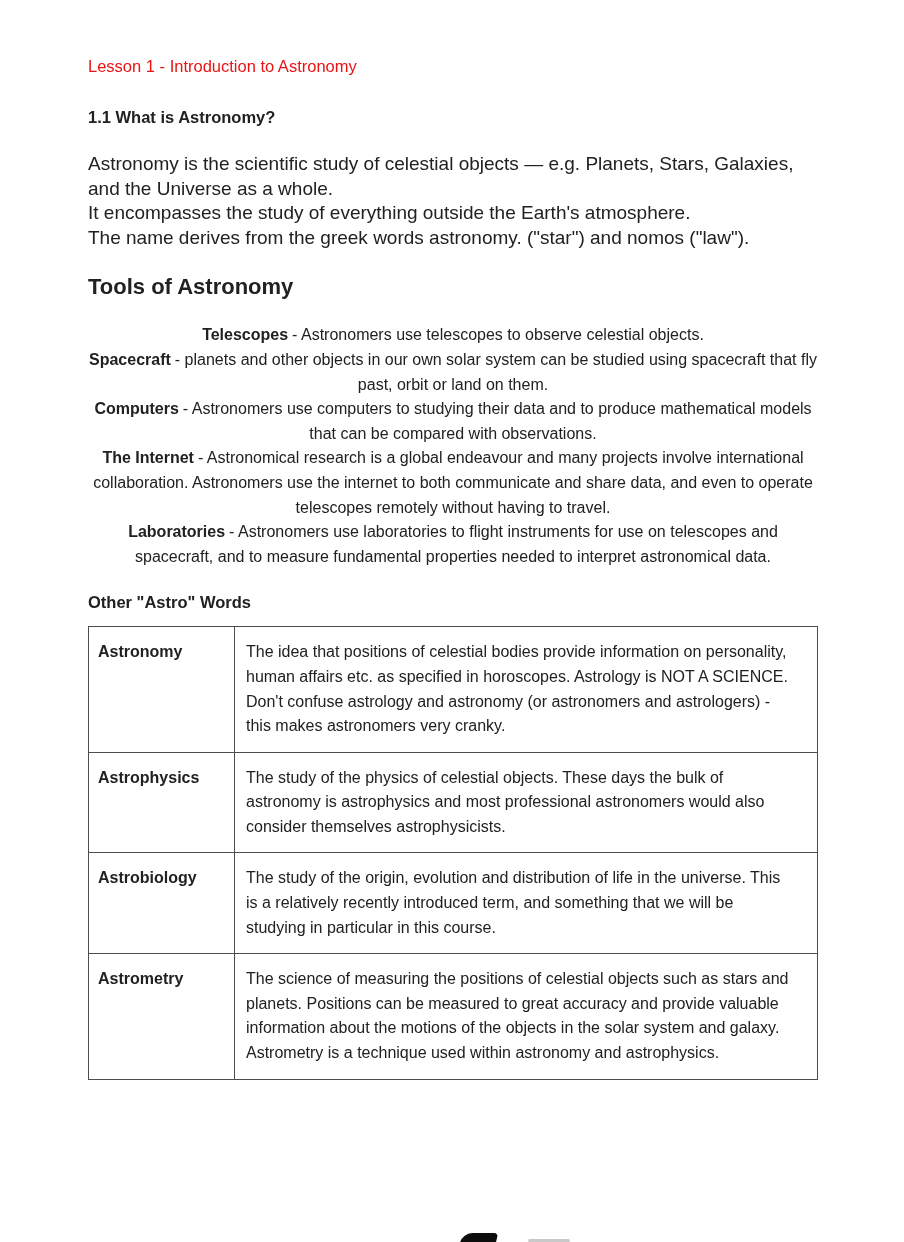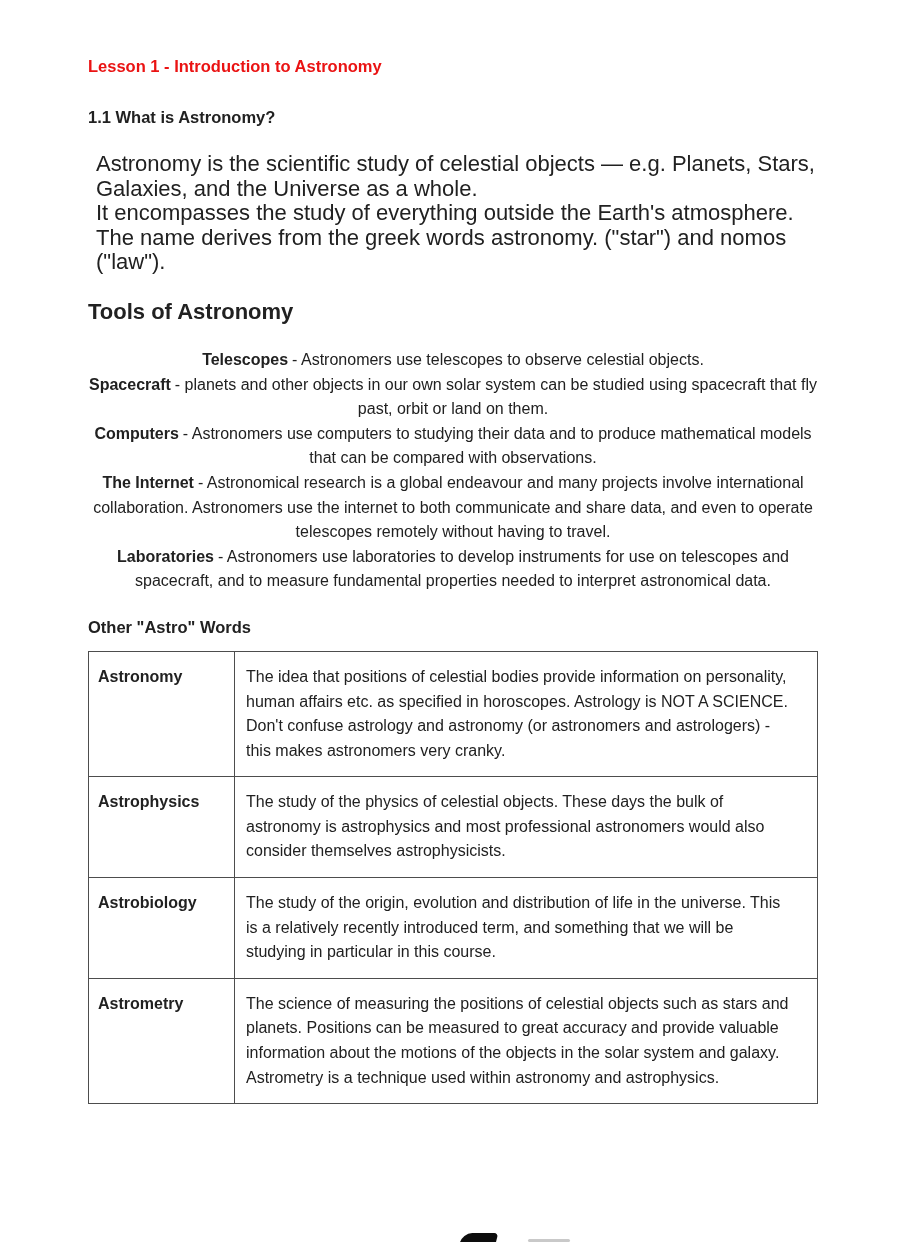--- a/index.html
+++ b/index.html
@@ -23,36 +23,35 @@
   }
   .content {
     position: absolute;
     left: 88px;
     top: 54px;
     width: 730px;
   }
   .lesson-title {
     color: var(--heading-red);
     font-size: 16.5px;
-    font-weight: bold;
+    font-weight: normal;
     line-height: 24px;
     margin-bottom: 27px;
   }
   .section-title {
     font-size: 16.5px;
     font-weight: bold;
     line-height: 24px;
     margin-bottom: 23px;
     color: var(--text-color);
   }
   .para {
-    font-size: 22px;
+    font-size: 19px;
     line-height: 24.6px;
     margin-bottom: 25px;
-    margin-left: 8px;
   }
   .para .line { display: block; }
   .tools-heading {
     font-size: 22px;
     font-weight: bold;
     line-height: 24px;
     margin-bottom: 24px;
   }
   .tools {
     font-size: 16px;
@@ -123,21 +122,21 @@
       <span class="line">The name derives from the greek words astronomy. ("star") and nomos ("law").</span>
     </div>
 
     <div class="tools-heading">Tools of Astronomy</div>
 
     <div class="tools">
       <span class="tool-line"><strong class="tool-term">Telescopes</strong><span>- Astronomers use telescopes to observe celestial objects.</span></span>
       <span class="tool-line"><strong class="tool-term">Spacecraft</strong><span>- planets and other objects in our own solar system can be studied using spacecraft that fly past, orbit or land on them.</span></span>
       <span class="tool-line"><strong class="tool-term">Computers</strong><span>- Astronomers use computers to studying their data and to produce mathematical models that can be compared with observations.</span></span>
       <span class="tool-line"><strong class="tool-term">The Internet</strong><span>- Astronomical research is a global endeavour and many projects involve international collaboration. Astronomers use the internet to both communicate and share data, and even to operate telescopes remotely without having to travel.</span></span>
-      <span class="tool-line"><strong class="tool-term">Laboratories</strong><span>- Astronomers use laboratories to develop instruments for use on telescopes and spacecraft, and to measure fundamental properties needed to interpret astronomical data.</span></span>
+      <span class="tool-line"><strong class="tool-term">Laboratories</strong><span>- Astronomers use laboratories to flight instruments for use on telescopes and spacecraft, and to measure fundamental properties needed to interpret astronomical data.</span></span>
     </div>
 
     <div class="astro-heading">Other "Astro" Words</div>
 
     <table class="astro-table">
       <tbody>
         <tr>
           <td class="term-cell">Astronomy</td>
           <td class="def-cell">The idea that positions of celestial bodies provide information on personality, human affairs etc. as specified in horoscopes. Astrology is NOT A SCIENCE. Don't confuse astrology and astronomy (or astronomers and astrologers) - this makes astronomers very cranky.</td>
         </tr>

